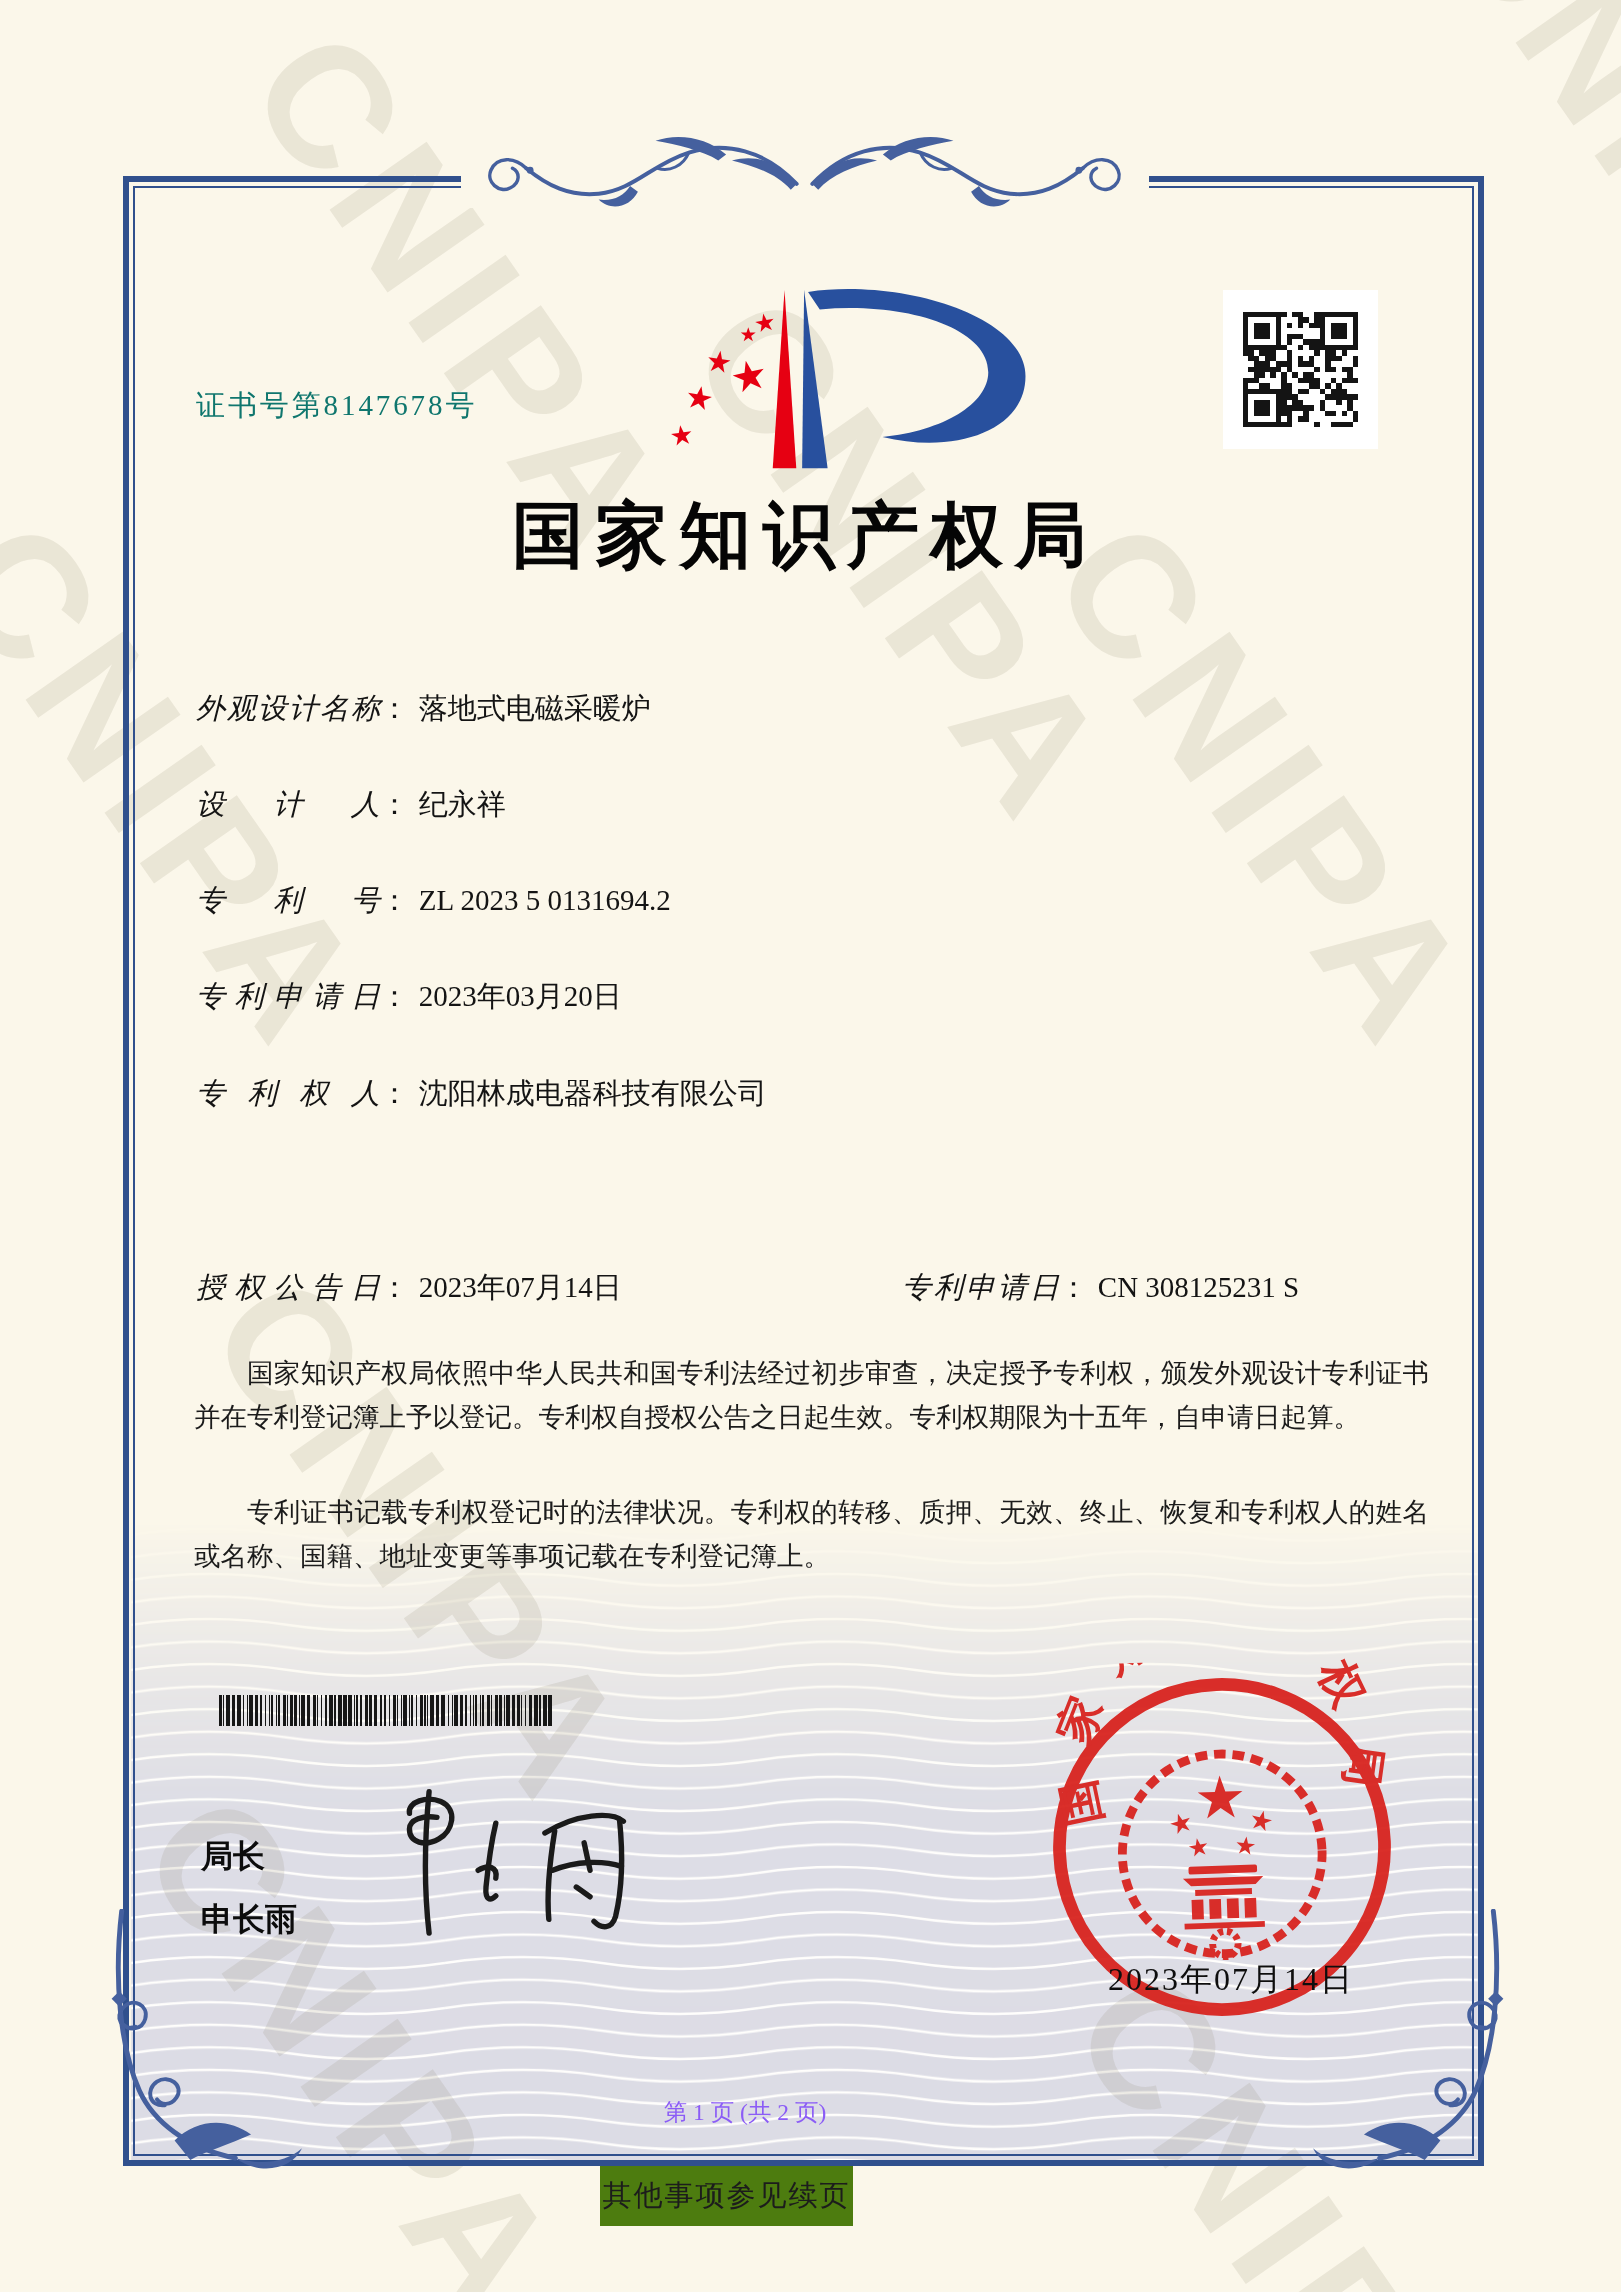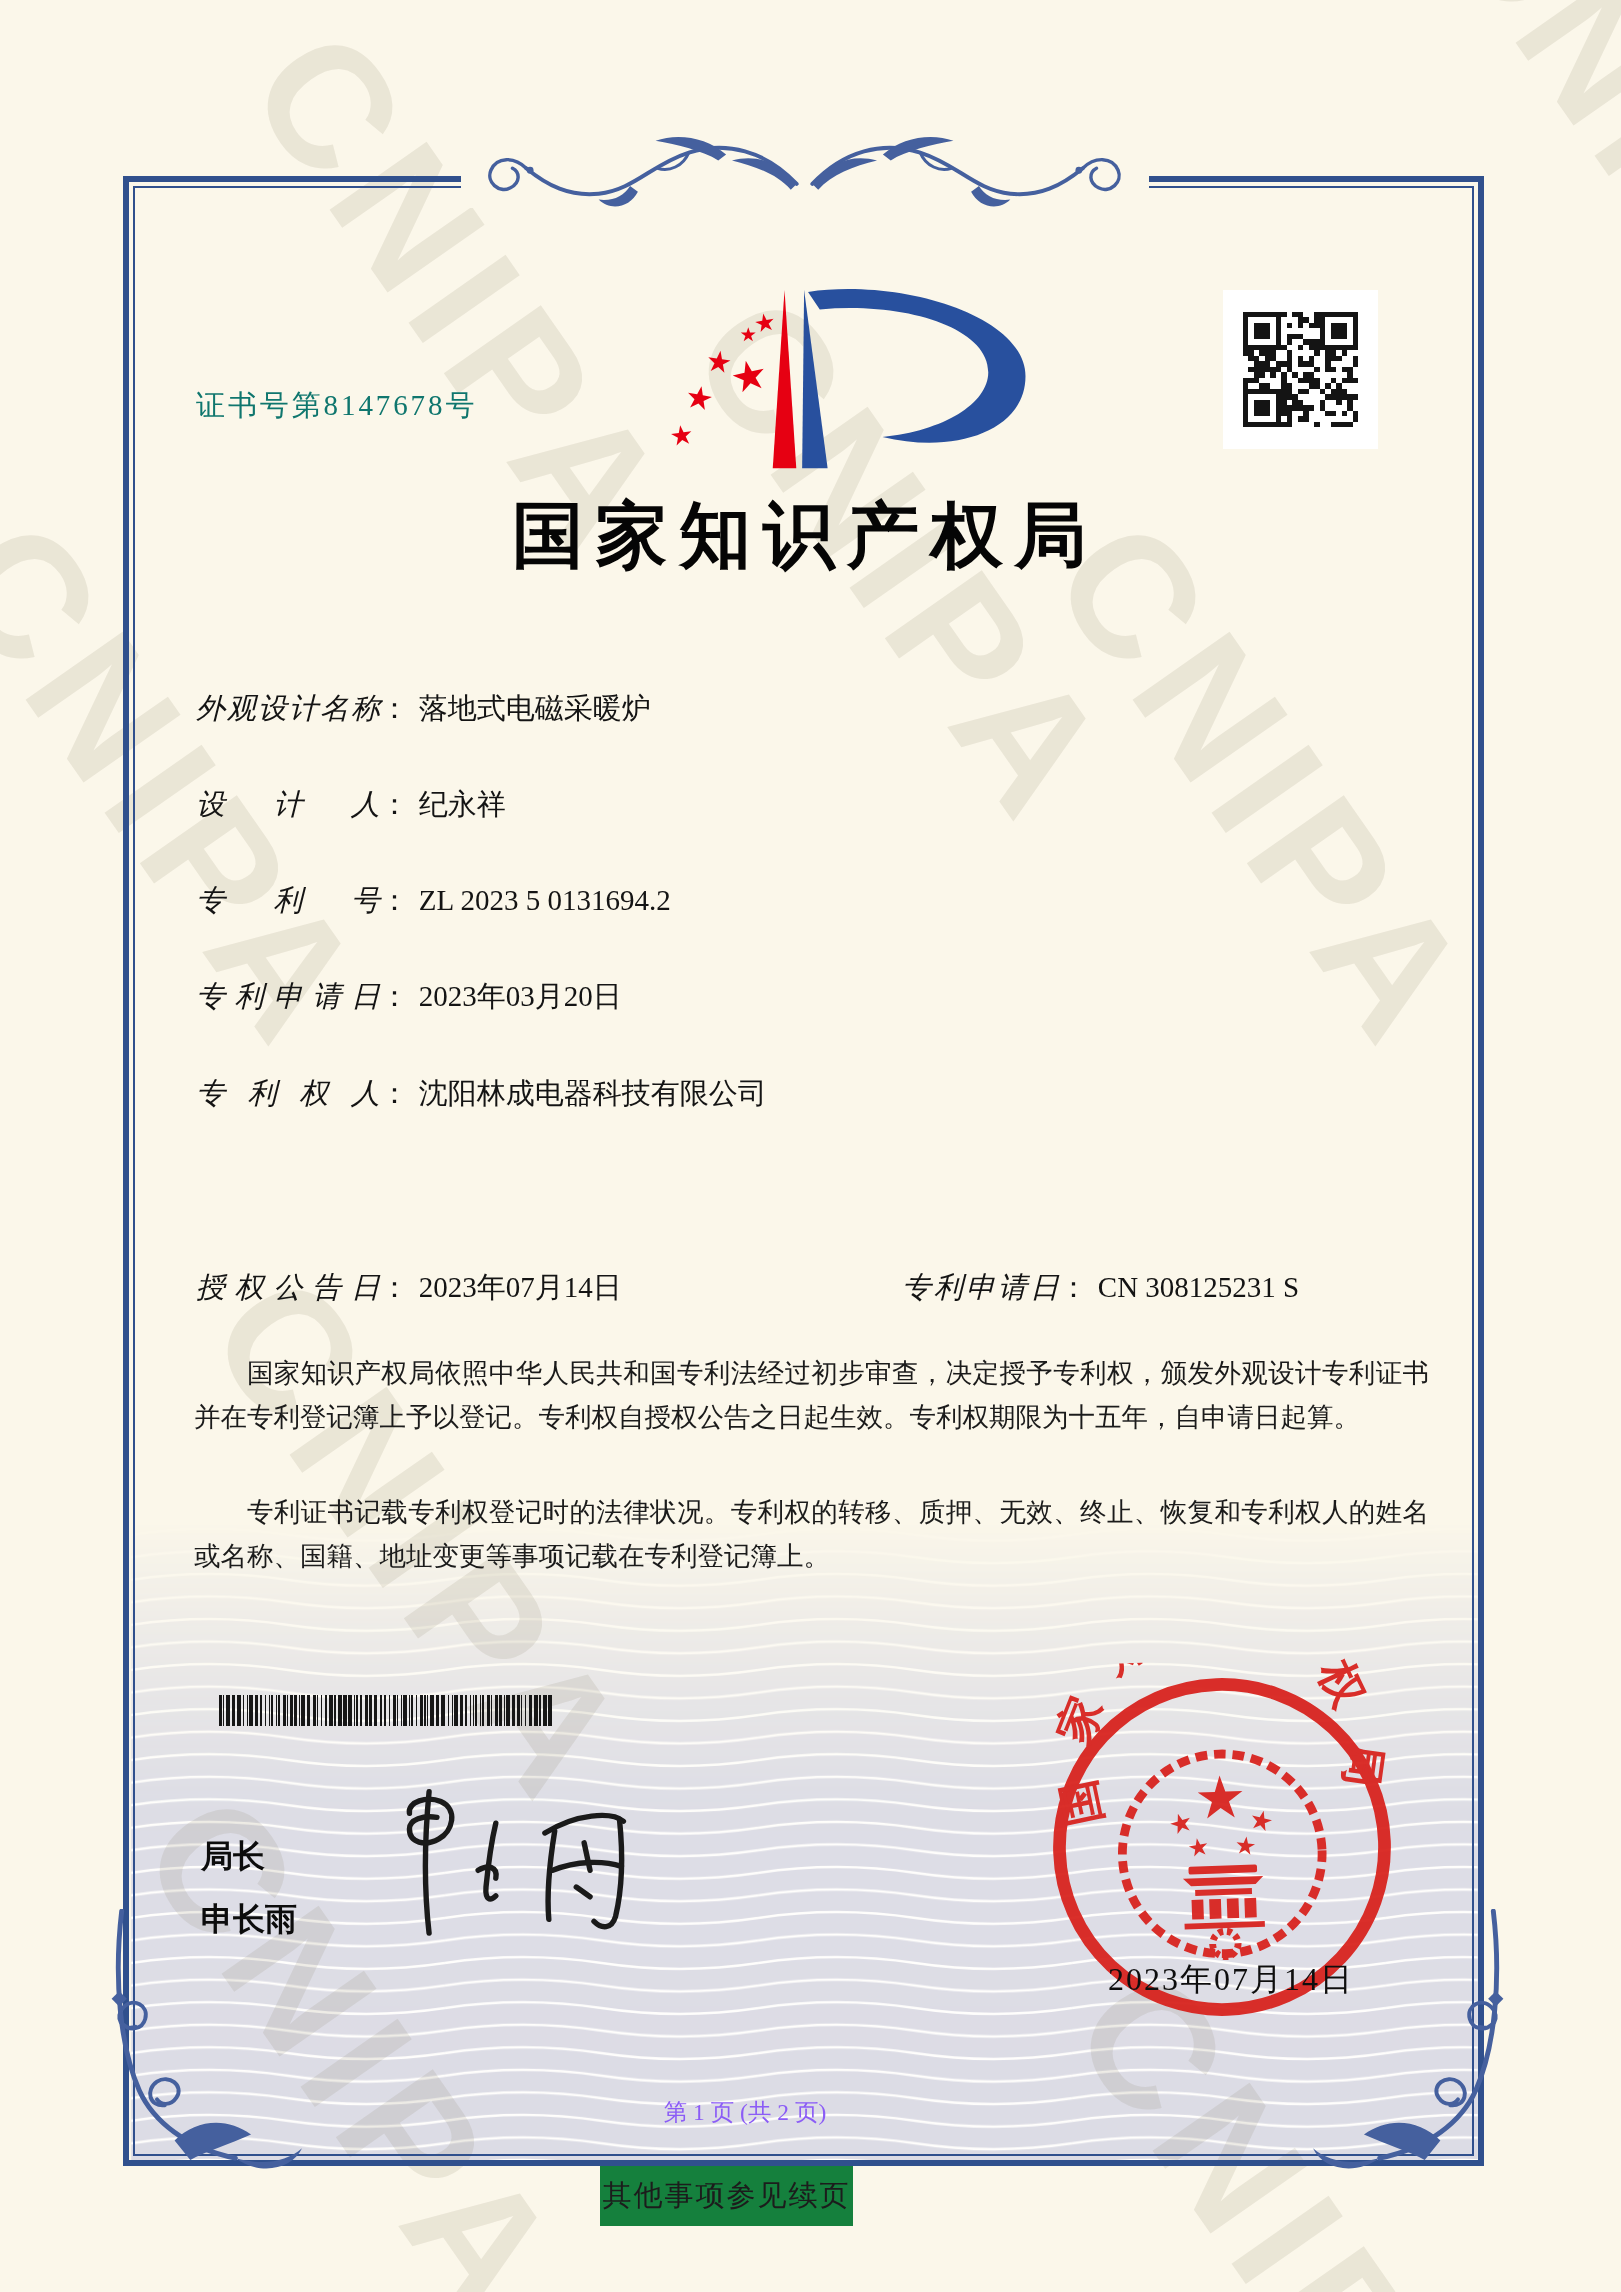--- a/index.html
+++ b/index.html
@@ -87,21 +87,21 @@
     position:absolute;left:1108px;top:1958px;z-index:8;
     font-size:32px;letter-spacing:2px;color:#0e0e0e;white-space:nowrap;
   }
   
   .page-indicator{
     position:absolute;left:745px;top:2096px;transform:translateX(-50%);z-index:6;
     font-size:23.5px;color:#8b5cf6;white-space:nowrap;
   }
   .continuation-box{
     position:absolute;left:600px;top:2166px;width:253px;z-index:8;
-    background:#15803d;padding:9.8px 0;text-align:center;
+    background:#4d7c0f;padding:9.8px 0;text-align:center;
     font-size:29px;letter-spacing:2px;color:#1c1c1c;white-space:nowrap;
   }
 </style>
 </head>
 <body>
 
 <div class="page">
 
   <svg width="0" height="0" style="position:absolute" aria-hidden="true">
     <defs>

